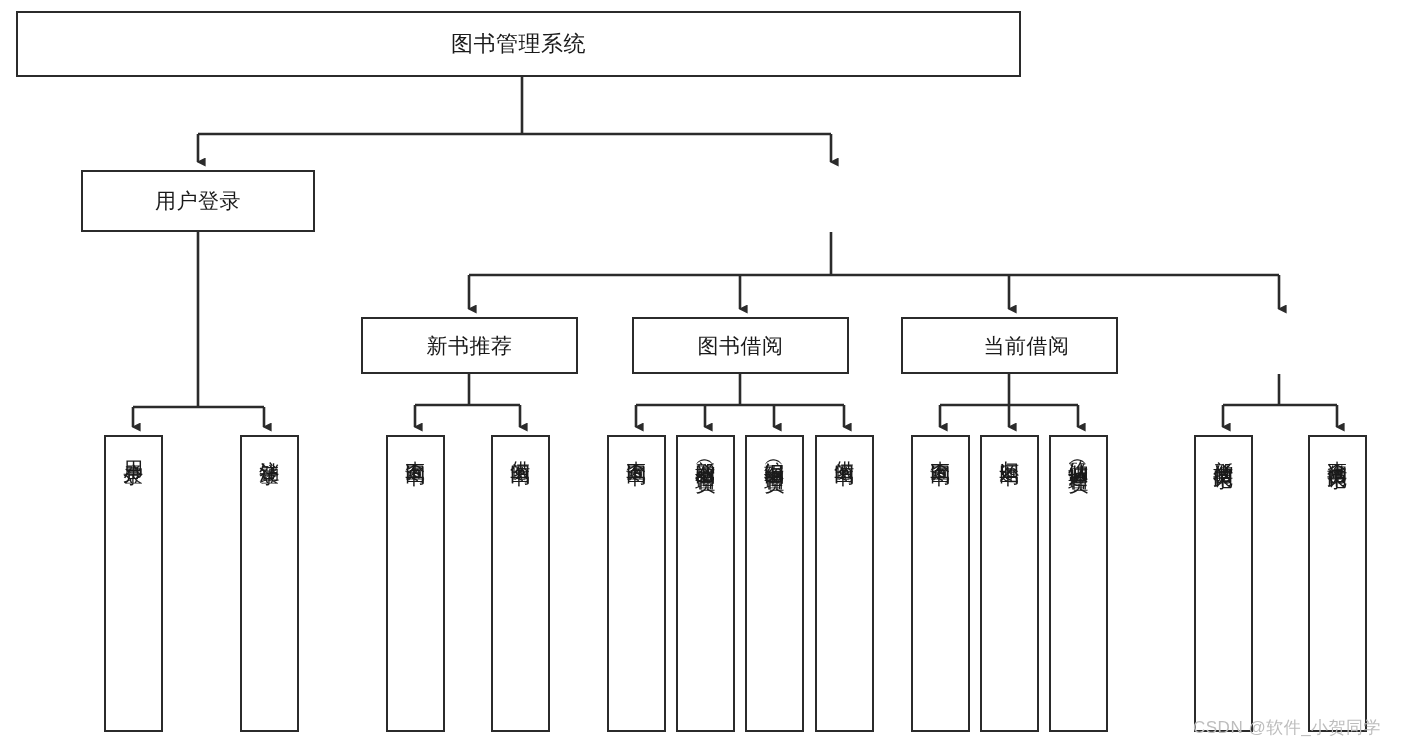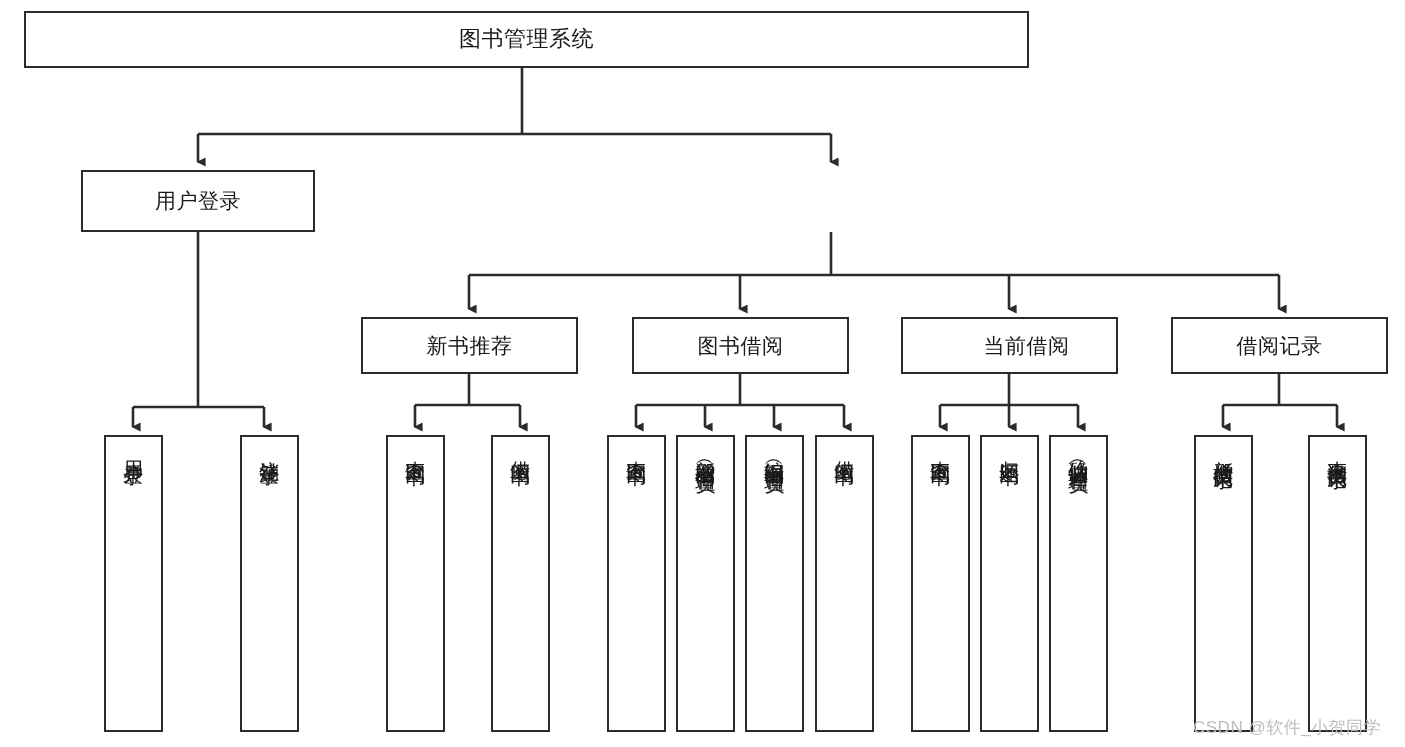--- a/index.html
+++ b/index.html
@@ -118,39 +118,36 @@
       <path d="M1009,405 L1009,427" marker-end="url(#arrow)"></path>
       <path d="M1078,405 L1078,427" marker-end="url(#arrow)"></path>
 
       <path d="M1279,374 L1279,405"></path>
       <path d="M1223,405 L1337,405"></path>
       <path d="M1223,405 L1223,427" marker-end="url(#arrow)"></path>
       <path d="M1337,405 L1337,427" marker-end="url(#arrow)"></path>
     </g>
   </svg>
 
-  <div class="node horiz root" style="left:24px; top:11px; width:1005px; height:57px;">
+  <div class="node horiz root" style="left:16px; top:11px; width:1005px; height:66px;">
     <span class="lbl">图书管理系统</span>
   </div>
 
   <div class="node horiz" style="left:81px; top:170px; width:234px; height:62px;">
     <span class="lbl">用户登录</span>
   </div>
 
   <div class="node horiz" style="left:632px; top:317px; width:217px; height:57px;">
     <span class="lbl">图书借阅</span>
   </div>
   <div class="node horiz" style="left:361px; top:317px; width:217px; height:57px;">
     <span class="lbl">新书推荐</span>
   </div>
   <div class="node horiz" style="left:901px; top:317px; width:217px; height:57px;padding-left:34px;">
     <span class="lbl">当前借阅</span>
-  </div>
-  <div class="node horiz" style="left:1171px; top:317px; width:217px; height:57px;">
-    <span class="lbl">借阅记录</span>
   </div>
 
   <div class="node vert" style="left:104px; top:435px; width:59px; height:297px;">
     <span class="lbl">用户登录</span>
   </div>
   <div class="node vert" style="left:240px; top:435px; width:59px; height:297px;">
     <span class="lbl">注销登录</span>
   </div>
 
   <div class="node vert" style="left:386px; top:435px; width:59px; height:297px;">

